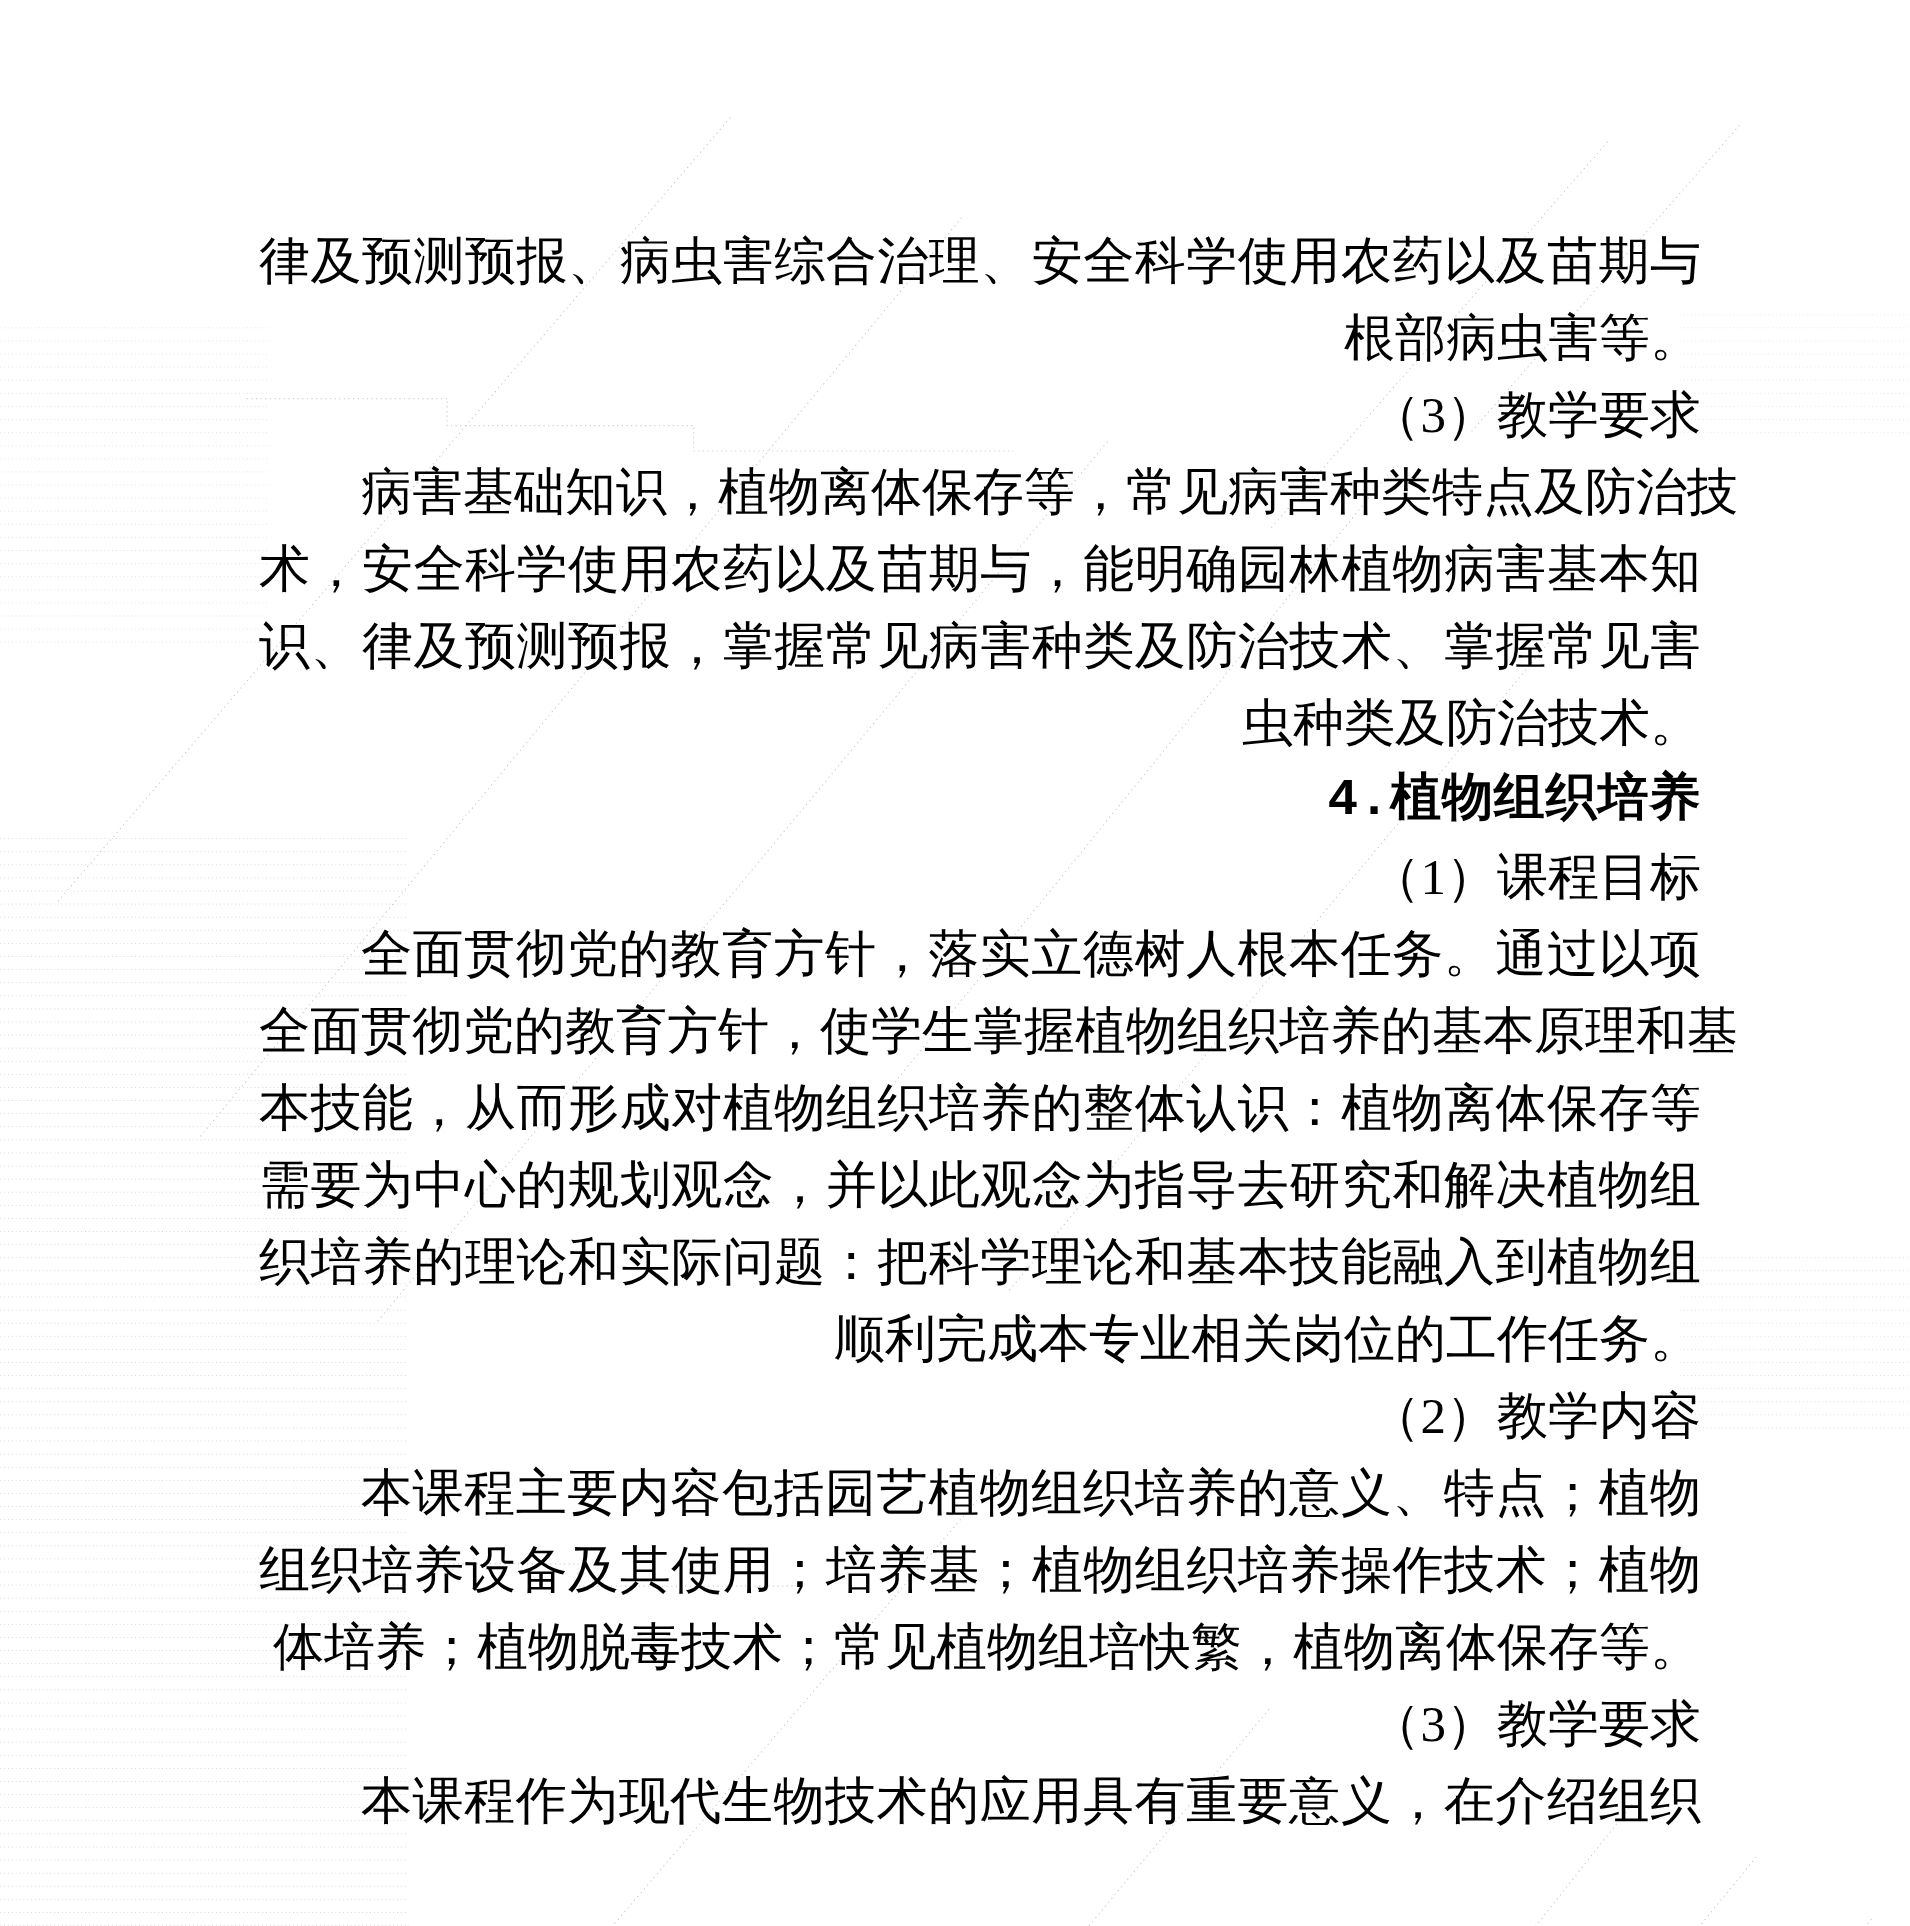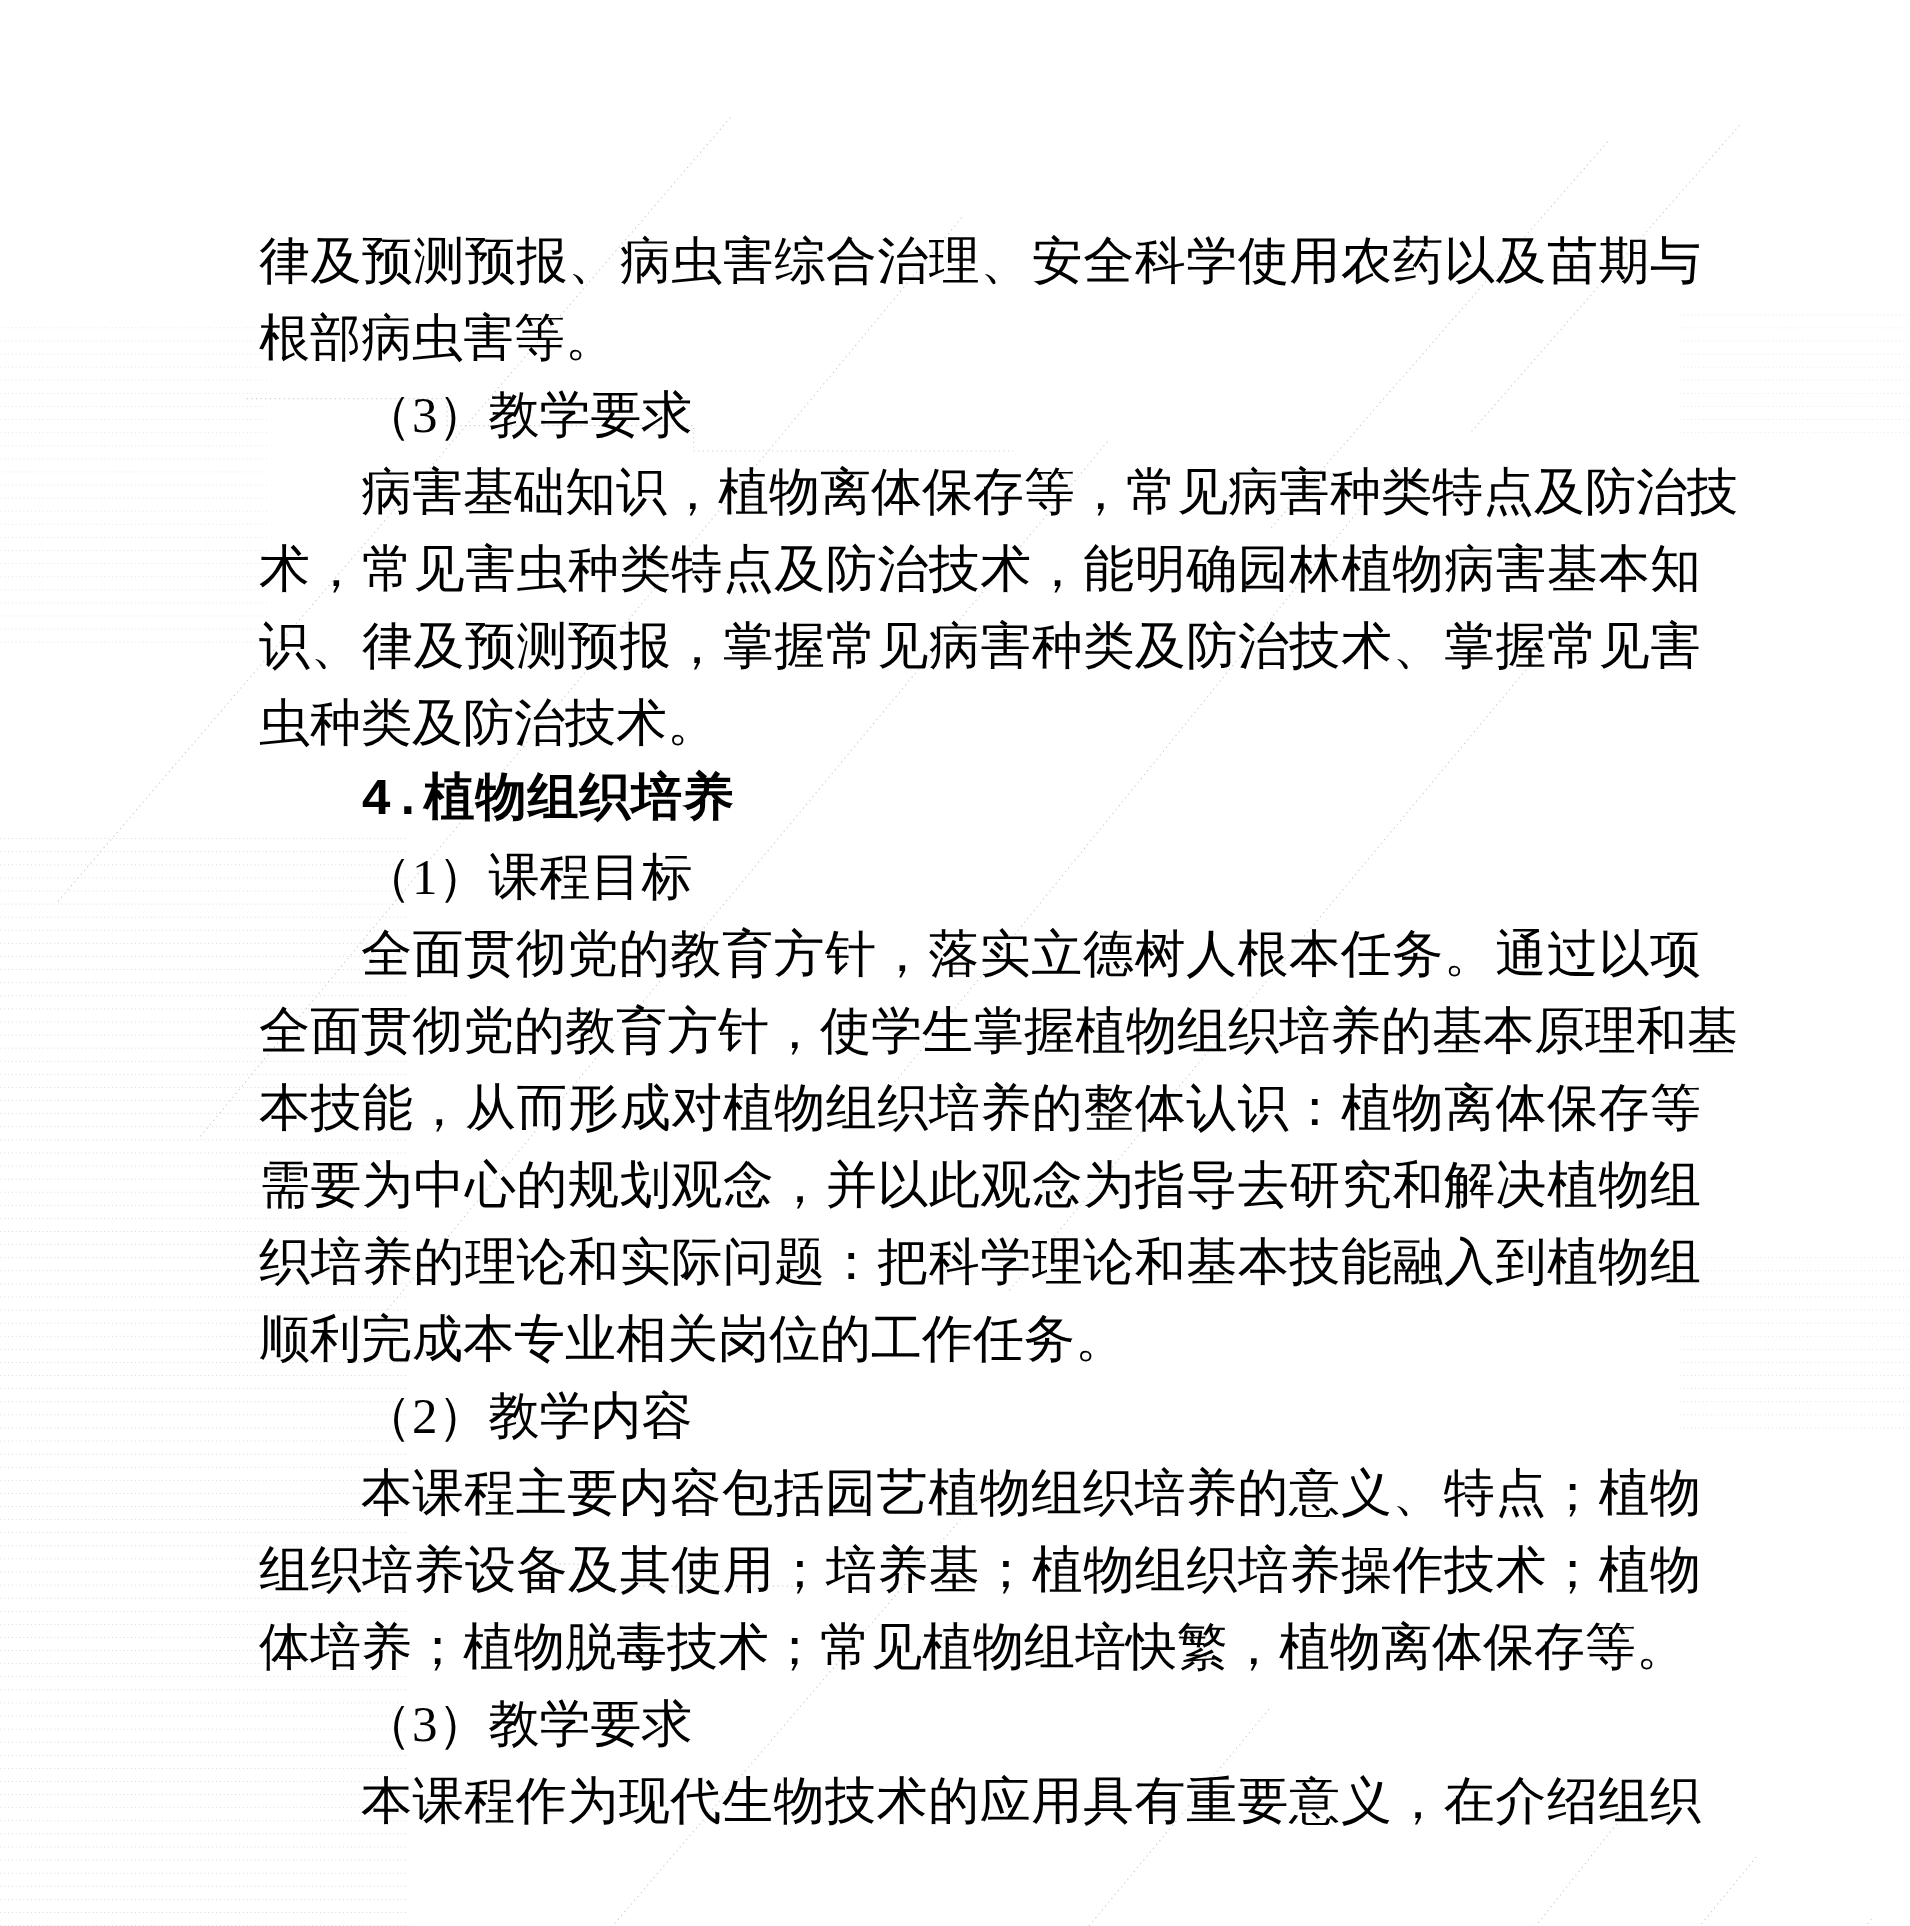--- a/index.html
+++ b/index.html
@@ -9,21 +9,21 @@
     font-family:"Liberation Serif","DejaVu Serif",serif;
   }
   .page{position:absolute;left:0;top:0;width:1911px;height:2702px;background:#ffffff;}
   .wm{position:absolute;left:0;top:0;width:1911px;height:2702px;pointer-events:none;}
   .doc-body{
     position:absolute;left:259px;top:223px;width:1442px;
     color:#000;font-size:51px;
   }
   .line{
     height:77px;line-height:77px;
-    text-align:left;white-space:nowrap;
+    text-align:right;white-space:nowrap;
   }
   .line.just{text-align:justify;text-align-last:justify;}
   .line.indent{text-indent:102px;}
   .line.heading{
     font-family:Liberation Mono, monospace;
     font-weight:700;letter-spacing:0.8px;
   }
 </style>
 </head>
 <body>
@@ -70,21 +70,21 @@
       <path d="M 1080 4060 h 420 v 58 h 560"></path>
       <path d="M 2580 5050 h 660 v 60 h 780 v 60 h 620"></path>
     </g>
   </svg>
 
   <div class="doc-body" id="doc-body">
       <div class="line just">律及预测预报、病虫害综合治理、安全科学使用农药以及苗期与</div>
       <div class="line">根部病虫害等。</div>
       <div class="line indent">（3）教学要求</div>
       <div class="line indent just">病害基础知识，植物离体保存等，常见病害种类特点及防治技</div>
-      <div class="line just">术，常见害虫种类特点及防治技术，能明确园林植物病害基本知</div>
+      <div class="line just">术，安全科学使用农药以及苗期与，能明确园林植物病害基本知</div>
       <div class="line just">识、律及预测预报，掌握常见病害种类及防治技术、掌握常见害</div>
       <div class="line">虫种类及防治技术。</div>
       <div class="line heading indent">4.植物组织培养</div>
       <div class="line indent">（1）课程目标</div>
       <div class="line indent just">全面贯彻党的教育方针，落实立德树人根本任务。通过以项</div>
       <div class="line just">全面贯彻党的教育方针，使学生掌握植物组织培养的基本原理和基</div>
       <div class="line just">本技能，从而形成对植物组织培养的整体认识：植物离体保存等</div>
       <div class="line just">需要为中心的规划观念，并以此观念为指导去研究和解决植物组</div>
       <div class="line just">织培养的理论和实际问题：把科学理论和基本技能融入到植物组</div>
       <div class="line">顺利完成本专业相关岗位的工作任务。</div>

